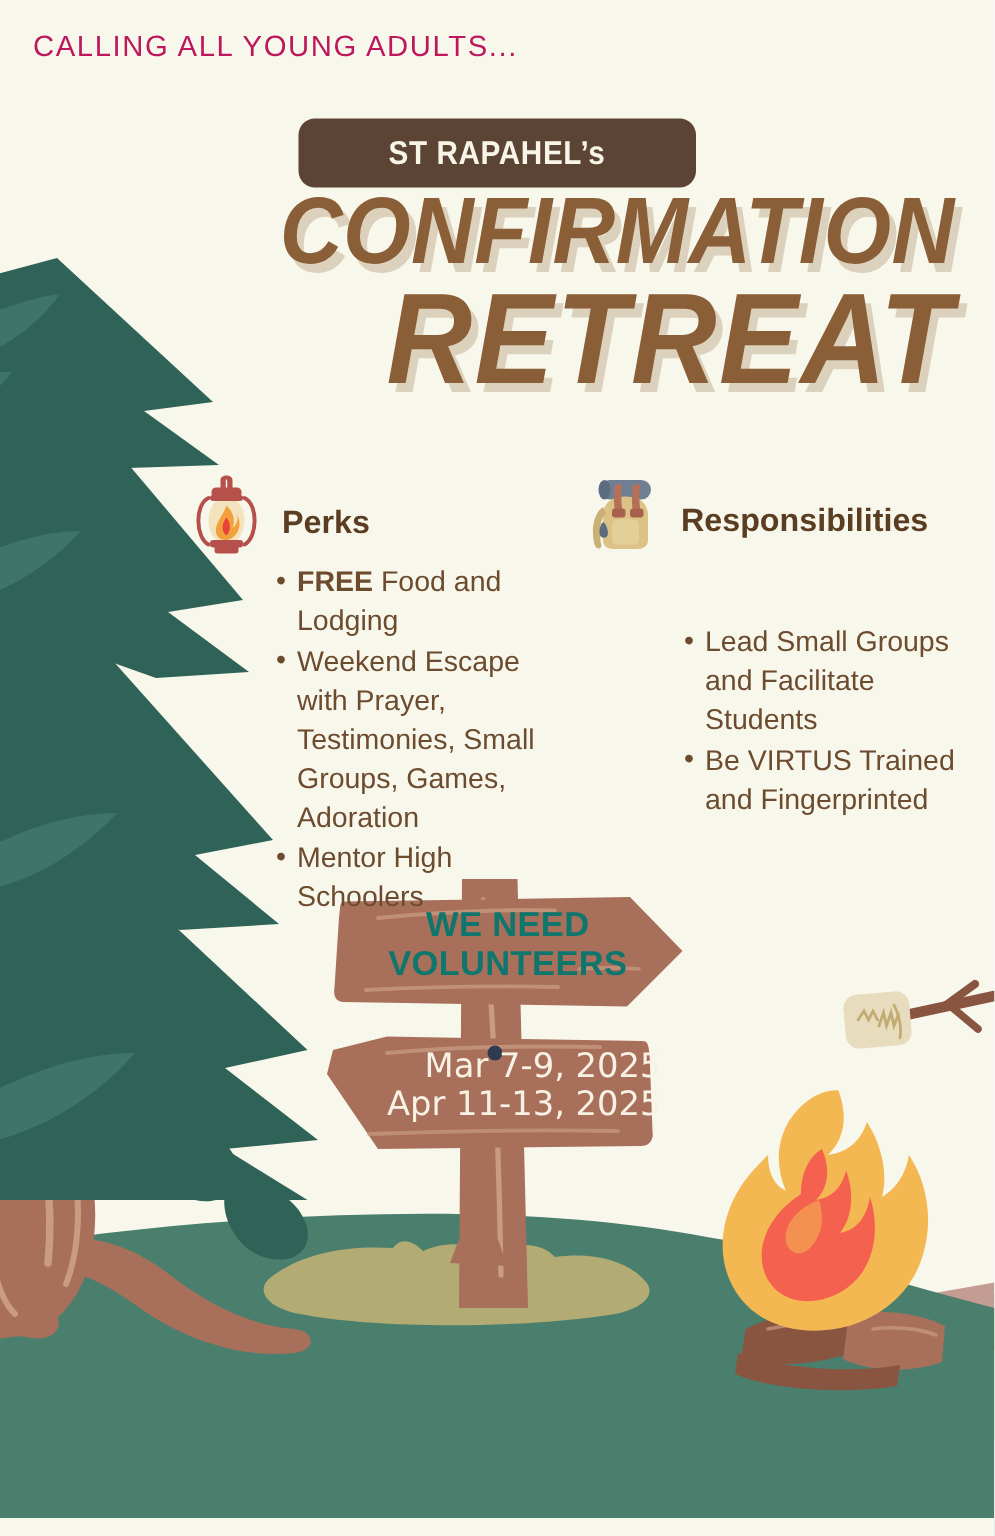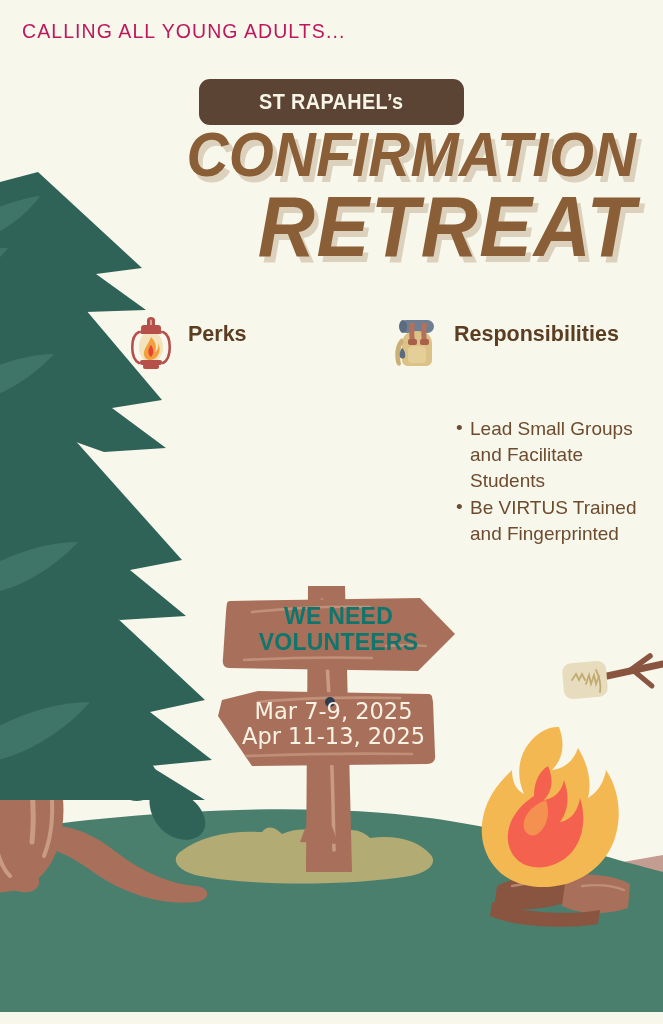--- a/index.html
+++ b/index.html
@@ -43,21 +43,21 @@
     text-shadow:5px 6px 0 rgba(196,178,150,.55);
   }
   .t1{ font-size:63px; line-height:.92; letter-spacing:.005em; transform:scaleX(.92); }
   .t2{ font-size:86px; line-height:.95; letter-spacing:.02em; transform:scaleX(.92); margin-top:2px; }
 
   
   .col{ position:absolute; }
   .col-perks{ left:122px; top:312px; width:255px; }
   .col-resp{ left:388px; top:312px; width:250px; }
   .col-head{
-    display:flex; align-items:flex-start; gap:8px;
+    display:flex; align-items:center; gap:8px;
     margin-bottom:2px;
   }
   .col-icon{ width:58px; height:60px; flex:0 0 58px; margin-top:2px; }
   .col-resp .col-icon{ width:58px; height:58px; flex:0 0 58px; }
   .col-title{
     font-size:21.5px; font-weight:bold; color:#5b3d22;
     padding-top:10px; white-space:nowrap;
     font-family:"Liberation Sans", sans-serif;
   }
   ul.bullets{
@@ -79,21 +79,21 @@
   
   .sign-top-text{
     position:absolute; left:236px; top:604px; width:205px;
     text-align:center; color:#0f766e;
     font-size:23px; font-weight:bold; line-height:1.12;
     letter-spacing:.01em;
     font-family:"Liberation Sans", sans-serif;
   }
   .sign-bot-text{
     position:absolute; left:226px; top:699px; width:215px;
-    text-align:center; color:#f8f2e4;
+    text-align:right; color:#f8f2e4;
     font-size:22.5px; line-height:1.1; font-weight:normal;
     font-family:"DejaVu Sans", sans-serif;
   }
   .sign-bot-text span{ display:block; }
 
   
   .footer{
     position:absolute; left:0; top:928px; width:663px;
     text-align:center; color:#f3f1e3;
     font-size:20px; line-height:1.45;
@@ -260,20 +260,25 @@
         <rect x="18" y="16" width="22" height="4" rx="2" fill="#b5504a"></rect>
         <rect x="18" y="46" width="22" height="5" rx="2" fill="#b5504a"></rect>
         <rect x="21" y="50" width="16" height="5" rx="2" fill="#b5504a"></rect>
         <path d="M29 23 C 34 28, 35 33, 33 38 C 36 36, 37 32, 36 29
                  C 39 34, 38 42, 32 45 C 26 48, 21 44, 22 38
                  C 23 33, 27 29, 29 23 Z" fill="#f2a03c"></path>
         <path d="M29 31 C 32 35, 32 40, 29 43 C 26 41, 25 36, 29 31 Z" fill="#e8413a"></path>
       </svg>
       <div class="col-title">Perks</div>
     </div>
+    <ul class="bullets">
+      <li><span class="bold">FREE</span><span> Food and Lodging</span></li>
+      <li><span class="bold"></span><span>Weekend Escape with Prayer, Testimonies, Small Groups, Games, Adoration</span></li>
+      <li><span class="bold"></span><span>Mentor High Schoolers</span></li>
+    </ul>
   </div>
 
   <div class="col col-resp">
     <div class="col-head">
       <svg class="col-icon" viewBox="0 0 58 58">
         <rect x="12" y="6" width="34" height="13" rx="6.5" fill="#6f7f93"></rect>
         <ellipse cx="15" cy="12.5" rx="4" ry="6.5" fill="#5c6c80"></ellipse>
         <path d="M14 30 C 14 21, 20 17, 29 17 C 38 17, 44 21, 44 30 L44 46
                  C 44 50, 41 52, 37 52 L21 52 C 17 52, 14 50, 14 46 Z" fill="#dcc286"></path>
         <path d="M22 9 C 21 15, 21 22, 22 27 L27 27 C 26 21, 26 14, 27 9 Z" fill="#b5705a"></path>

